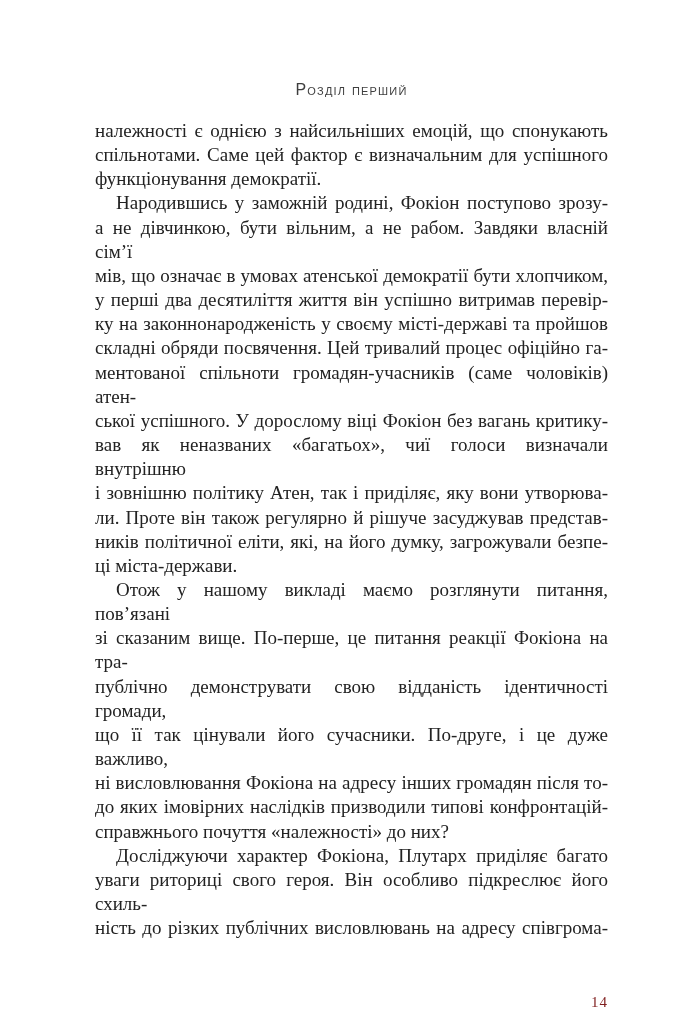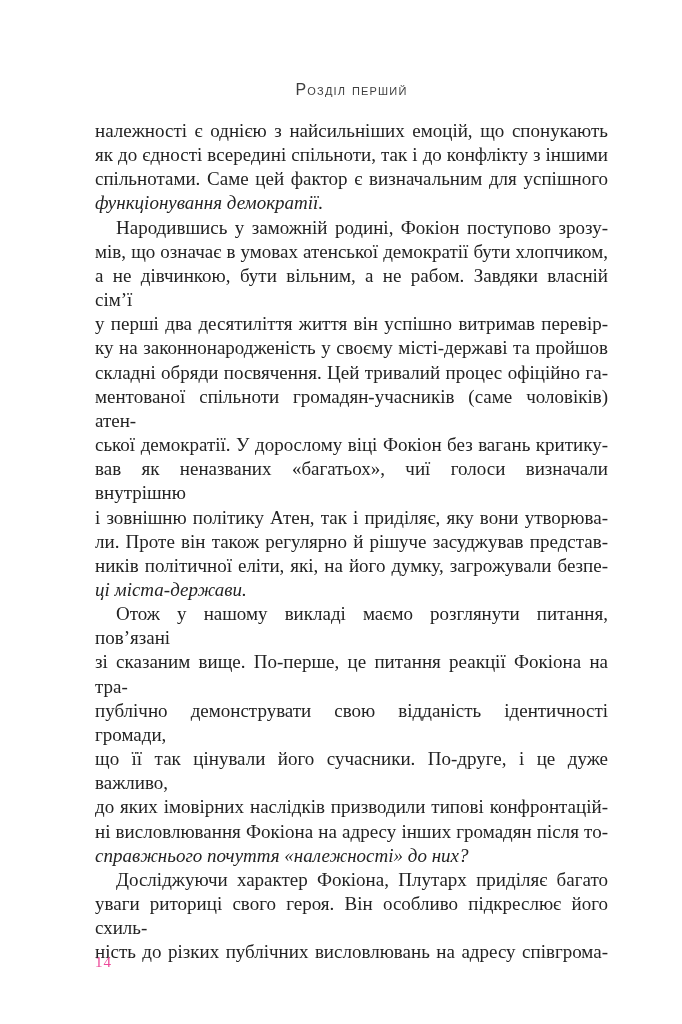--- a/index.html
+++ b/index.html
@@ -38,67 +38,66 @@
     color:var(--text-color);
     font-size:19px;
     line-height:24.15px;
   }
   .para{margin:0;padding:0;}
   .line{
     display:block;
     text-align:justify;
     text-align-last:justify;
   }
-  .line.last{text-align-last:left;font-style:italic;}
+  .line.last{text-align-last:left;}
   .para.indent .line.first{text-indent:21px;}
   .page-number{
     position:absolute;
-    top:924px;left:95px;width:513px;
-    text-align:left;
+    top:964px;left:95px;width:513px;
+    text-align:right;
     font-family:"Liberation Serif", serif;
     font-size:15px;
     letter-spacing:1px;
-    color:#ec4899;
+    color:#7f1d1d;
   }
 </style>
 </head>
 <body>
 
 <div class="page">
   <header class="chapter-header">Розділ перший</header>
 
   <main class="text-block">
       <p class="para">
         <span class="line first">належності є однією з найсильніших емоцій, що спонукають</span>
-        <span class="line">як до єдності всередині спільноти, так і до конфлікту з іншими</span>
         <span class="line">спільнотами. Саме цей фактор є визначальним для успішного</span>
         <span class="line last">функціонування демократії.</span>
       </p>
       <p class="para indent">
         <span class="line first">Народившись у заможній родині, Фокіон поступово зрозу-</span>
+        <span class="line">а не дівчинкою, бути вільним, а не рабом. Завдяки власній сім’ї</span>
         <span class="line">мів, що означає в умовах атенської демократії бути хлопчиком,</span>
-        <span class="line">а не дівчинкою, бути вільним, а не рабом. Завдяки власній сім’ї</span>
         <span class="line">у перші два десятиліття життя він успішно витримав перевір-</span>
         <span class="line">ку на законнонародженість у своєму місті-державі та пройшов</span>
         <span class="line">складні обряди посвячення. Цей тривалий процес офіційно га-</span>
         <span class="line">ментованої спільноти громадян-учасників (саме чоловіків) атен-</span>
-        <span class="line">ської демократії. У дорослому віці Фокіон без вагань критику-</span>
+        <span class="line">ської успішного. У дорослому віці Фокіон без вагань критику-</span>
         <span class="line">вав як неназваних «багатьох», чиї голоси визначали внутрішню</span>
         <span class="line">і зовнішню політику Атен, так і приділяє, яку вони утворюва-</span>
         <span class="line">ли. Проте він також регулярно й рішуче засуджував представ-</span>
         <span class="line">ників політичної еліти, які, на його думку, загрожували безпе-</span>
         <span class="line last">ці міста-держави.</span>
       </p>
       <p class="para indent">
         <span class="line first">Отож у нашому викладі маємо розглянути питання, пов’язані</span>
         <span class="line">зі сказаним вище. По-перше, це питання реакції Фокіона на тра-</span>
         <span class="line">публічно демонструвати свою відданість ідентичності громади,</span>
         <span class="line">що її так цінували його сучасники. По-друге, і це дуже важливо,</span>
+        <span class="line">ні висловлювання Фокіона на адресу інших громадян після то-</span>
         <span class="line">до яких імовірних наслідків призводили типові конфронтацій-</span>
-        <span class="line">ні висловлювання Фокіона на адресу інших громадян після то-</span>
         <span class="line last">справжнього почуття «належності» до них?</span>
       </p>
       <p class="para indent">
         <span class="line first">Досліджуючи характер Фокіона, Плутарх приділяє багато</span>
         <span class="line">уваги риториці свого героя. Він особливо підкреслює його схиль-</span>
         <span class="line">ність до різких публічних висловлювань на адресу співгрома-</span>
       </p>
     </main>
 
   <footer class="page-number">14</footer>

